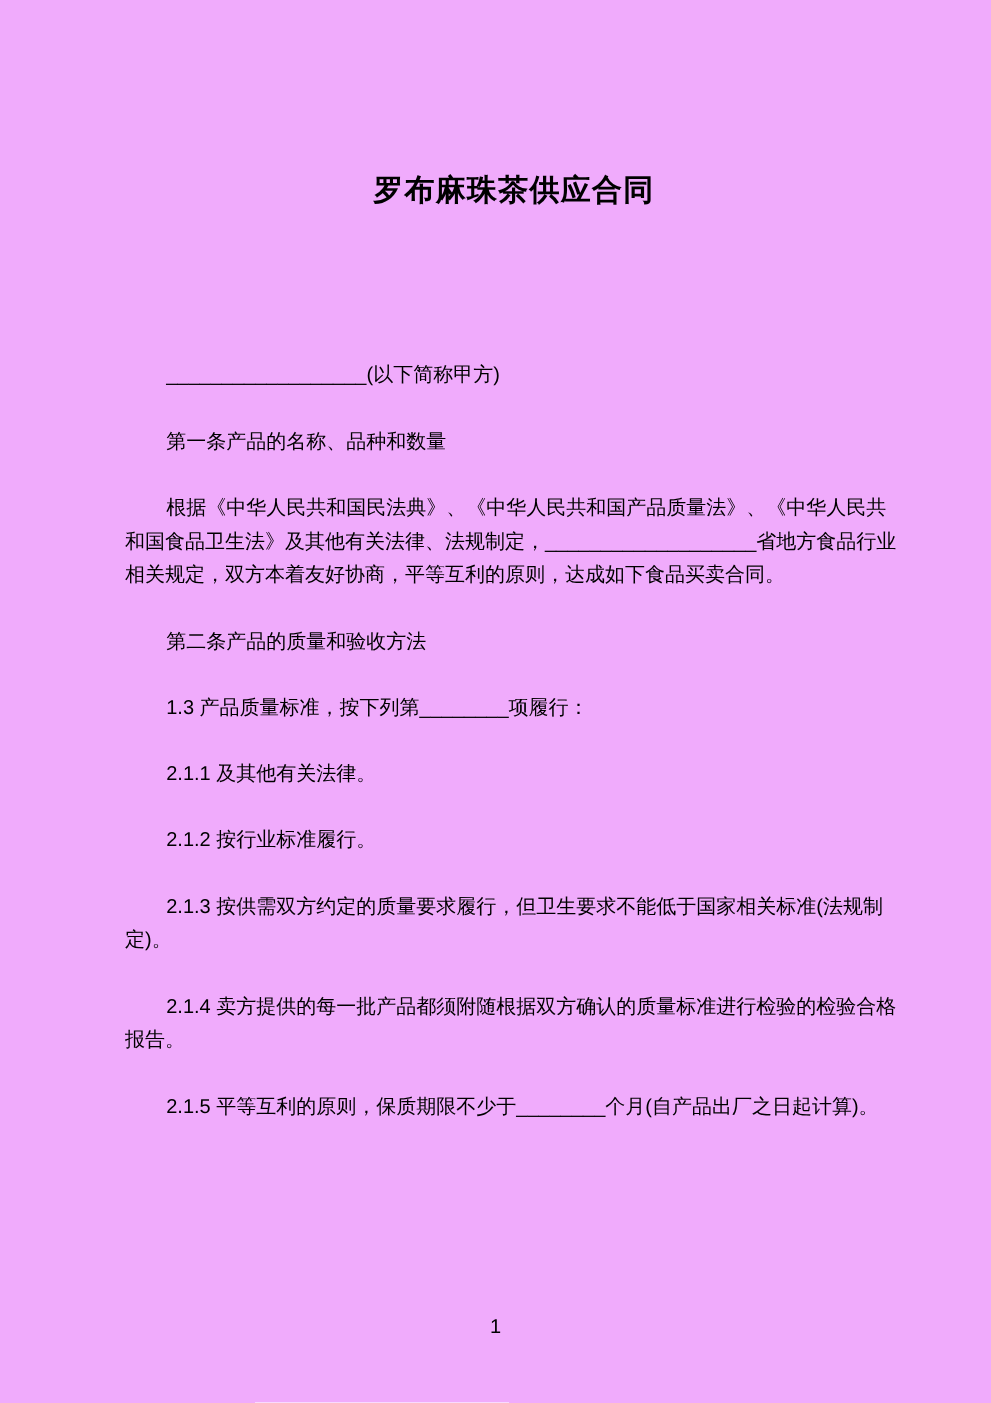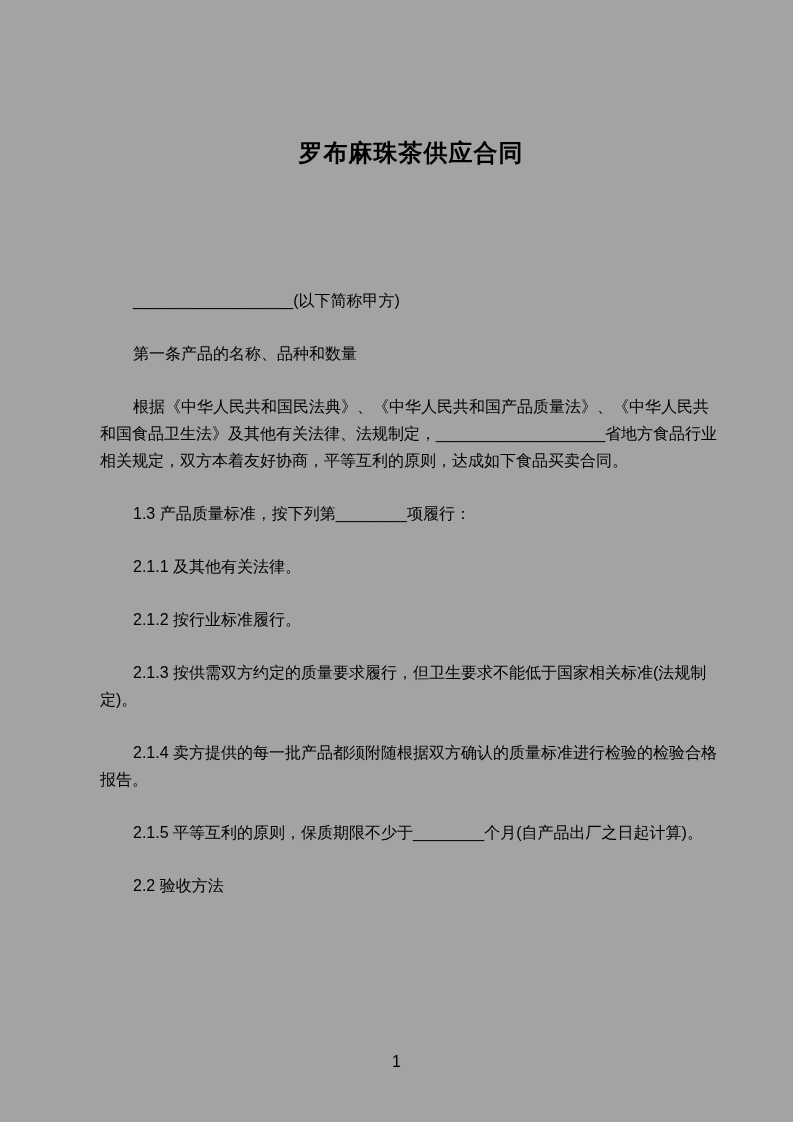--- a/index.html
+++ b/index.html
@@ -12,21 +12,21 @@
     height: 1122px;
     color: #000000;
     font-family: "Liberation Sans", sans-serif;
   }
   .page {
     position: relative;
     box-sizing: border-box;
     width: 793px;
     height: 1122px;
     padding: 0 71px 0 100px;
-    background: #a3a3a3;
+    background: #f0abfc;
     overflow: hidden;
   }
   .doc-title {
     margin: 138px 0 0 0;
     font-size: 24px;
     font-weight: bold;
     line-height: 30px;
     text-align: center;
     letter-spacing: 1px;
   }
@@ -53,22 +53,22 @@
 </style>
 </head>
 <body>
 
 <div class="page">
   <h1 class="doc-title">罗布麻珠茶供应合同</h1>
 
   <p class="para first">__________________(以下简称甲方)</p>
   <p class="para">第一条产品的名称、品种和数量</p>
   <p class="para">根据《中华人民共和国民法典》、《中华人民共和国产品质量法》、《中华人民共和国食品卫生法》及其他有关法律、法规制定，___________________省地方食品行业相关规定，双方本着友好协商，平等互利的原则，达成如下食品买卖合同。</p>
+  <p class="para">第二条产品的质量和验收方法</p>
   <p class="para">1.3 产品质量标准，按下列第________项履行：</p>
   <p class="para">2.1.1 及其他有关法律。</p>
   <p class="para">2.1.2 按行业标准履行。</p>
   <p class="para">2.1.3 按供需双方约定的质量要求履行，但卫生要求不能低于国家相关标准(法规制定)。</p>
   <p class="para">2.1.4 卖方提供的每一批产品都须附随根据双方确认的质量标准进行检验的检验合格报告。</p>
   <p class="para">2.1.5 平等互利的原则，保质期限不少于________个月(自产品出厂之日起计算)。</p>
-  <p class="para">2.2 验收方法</p>
 
   <div class="page-number">1</div>
 </div>
 
 </body></html>

